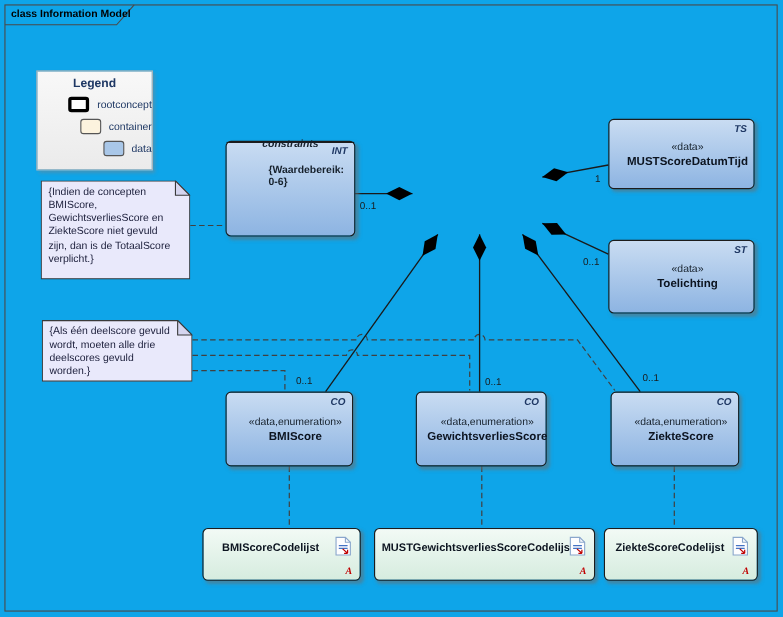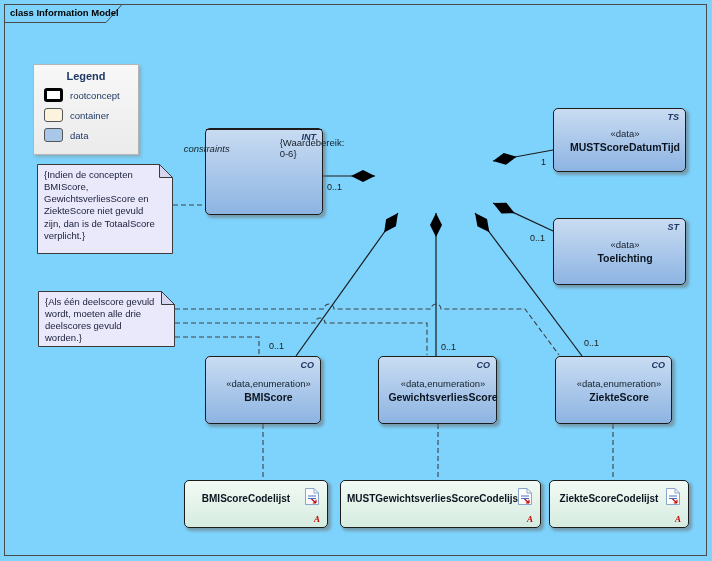--- a/index.html
+++ b/index.html
@@ -1,31 +1,31 @@
 <!DOCTYPE html>
 <html><head>
 <meta charset="utf-8">
 <style>
   html,body{margin:0;padding:0;background:#fff;}
   #canvas{
-    position:relative;width:712px;height:561px;background:#7dd3fc;
+    position:relative;width:712px;height:561px;background:#0ea5e9;
     font-family:"Liberation Sans",sans-serif;color:#111;overflow:hidden;
   }
   #wires{position:absolute;left:0;top:0;width:712px;height:561px;pointer-events:none;}
   .frame-title{
     position:absolute;left:10px;top:7px;font-size:9.5px;font-weight:bold;color:#000;
   }
   
   .legend{
     position:absolute;left:33px;top:64px;width:104px;height:89px;
     background:linear-gradient(180deg,#f8f8f8,#ebebeb);
     border:1px solid #b5b5b5;box-shadow:2px 2px 3px rgba(130,130,130,.45);
   }
   .legend-title{font-size:11px;font-weight:bold;color:#1f3864;text-align:center;margin-top:5px;}
-  .legend-row{display:flex;align-items:center;gap:7px;margin:6px 0 0 10px;}
+  .legend-row{display:flex;align-items:center;gap:7px;margin:6px 0 0 10px;justify-content:flex-end;}
   .swatch{width:19px;height:14px;border-radius:3px;box-sizing:border-box;}
   .swatch.root{background:#fff;border:3px solid #000;}
   .swatch.container{background:#fcf3de;border:1px solid #555;}
   .swatch.data{background:#a9c7e8;border:1px solid #555;}
   .legend-label{font-size:9.5px;color:#1f3864;}
   
   .cls{
     position:absolute;box-sizing:border-box;border:1px solid #1c1c1c;border-radius:5px;
     background:linear-gradient(180deg,#c9dcf2 0%,#8db4e2 100%);
     box-shadow:2.5px 2.5px 3px rgba(110,110,110,.55);
@@ -40,22 +40,22 @@
   .cls .stereo{font-size:9.5px;color:#15202b;}
   .cls .cname{font-size:10.5px;font-weight:bold;color:#0c1420;}
   .cls.root{
     background:linear-gradient(135deg,#ffffff 0%,#ececec 100%);
     border:3px solid #000;border-radius:7px;
   }
   
   .cls .compartment-top{position:relative;height:50px;}
   .cls .compartment-top .body{position:absolute;}
   .cls .compartment-bottom{
-    border-top:1px solid #1c1c1c;height:36px;display:flex;flex-direction:row;
-    align-items:center;justify-content:center;gap:12px;
+    border-top:1px solid #1c1c1c;height:36px;display:flex;flex-direction:column;
+    align-items:center;justify-content:center;gap:12px;font-weight:bold;
   }
   .cls .constraints-h{font-size:9.5px;font-style:italic;color:#15202b;}
   .cls .constraint-v{font-size:9.5px;color:#15202b;margin-left:38px;}
   
   .codelist{
     position:absolute;box-sizing:border-box;border:1px solid #1c1c1c;border-radius:5px;
     background:linear-gradient(180deg,#f2faf5 0%,#d6ecdf 100%);
     box-shadow:2.5px 2.5px 3px rgba(110,110,110,.55);
   }
   .codelist .clname{

